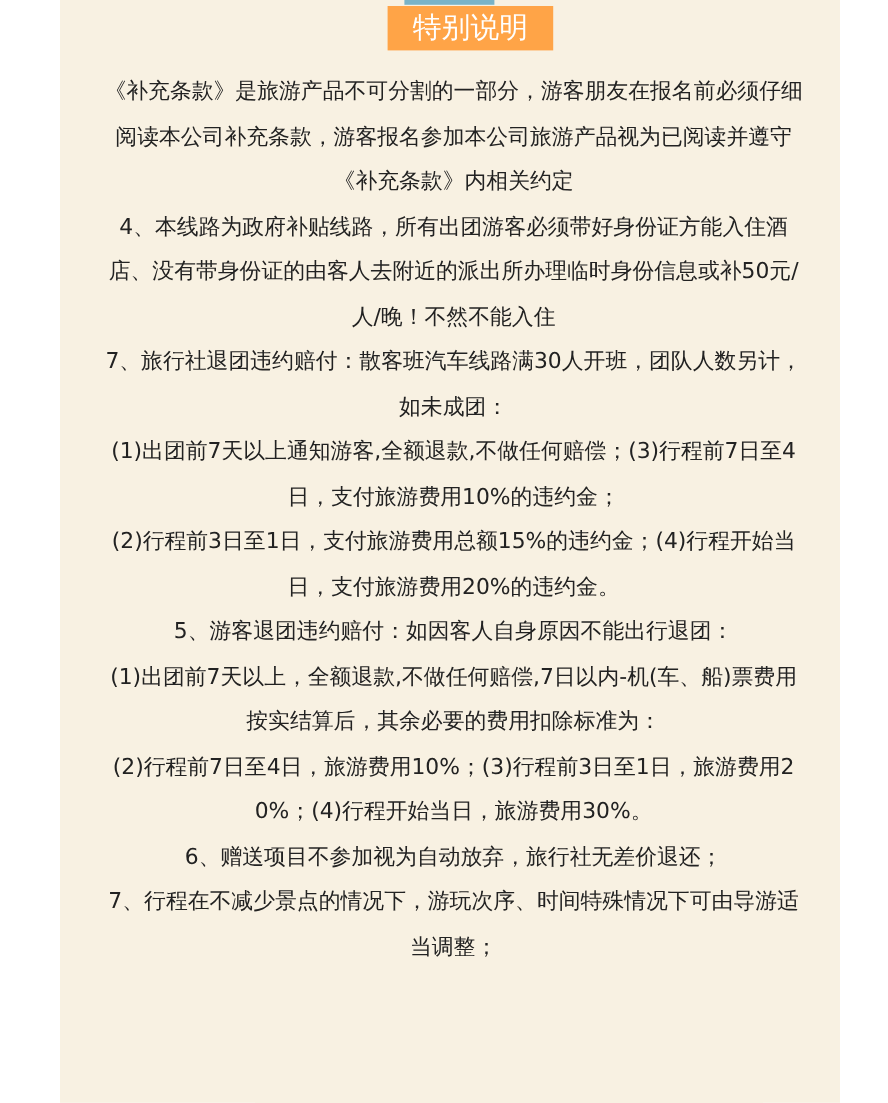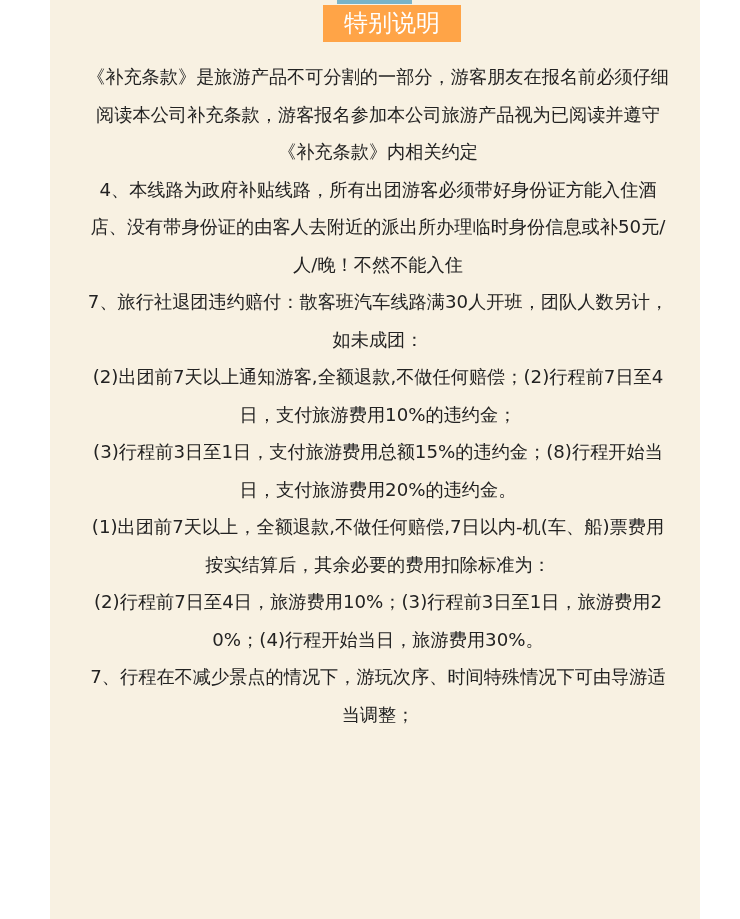--- a/index.html
+++ b/index.html
@@ -64,19 +64,21 @@
 <body>
 
 <div class="panel">
   <div class="top-bar"></div>
   <div class="title-box">特别说明</div>
 
   <div class="content">
     <p>《补充条款》是旅游产品不可分割的一部分，游客朋友在报名前必须仔细阅读本公司补充条款，游客报名参加本公司旅游产品视为已阅读并遵守《补充条款》内相关约定</p>
     <p>4、本线路为政府补贴线路，所有出团游客必须带好身份证方能入住酒店、没有带身份证的由客人去附近的派出所办理临时身份信息或补50元/人/晚！不然不能入住</p>
     <p>7、旅行社退团违约赔付：散客班汽车线路满30人开班，团队人数另计，如未成团：</p>
-    <p>(2)出团前7天以上通知游客,全额退款,不做任何赔偿；(2)行程前7日至4日，支付旅游费用10%的违约金；</p>
-    <p>(3)行程前3日至1日，支付旅游费用总额15%的违约金；(8)行程开始当日，支付旅游费用20%的违约金。</p>
+    <p>(1)出团前7天以上通知游客,全额退款,不做任何赔偿；(3)行程前7日至4日，支付旅游费用10%的违约金；</p>
+    <p>(2)行程前3日至1日，支付旅游费用总额15%的违约金；(4)行程开始当日，支付旅游费用20%的违约金。</p>
+    <p>5、游客退团违约赔付：如因客人自身原因不能出行退团：</p>
     <p>(1)出团前7天以上，全额退款,不做任何赔偿,7日以内-机(车、船)票费用按实结算后，其余必要的费用扣除标准为：</p>
     <p>(2)行程前7日至4日，旅游费用10%；(3)行程前3日至1日，旅游费用20%；(4)行程开始当日，旅游费用30%。</p>
+    <p>6、赠送项目不参加视为自动放弃，旅行社无差价退还；</p>
     <p>7、行程在不减少景点的情况下，游玩次序、时间特殊情况下可由导游适当调整；</p>
   </div>
 </div>
 
 </body></html>

